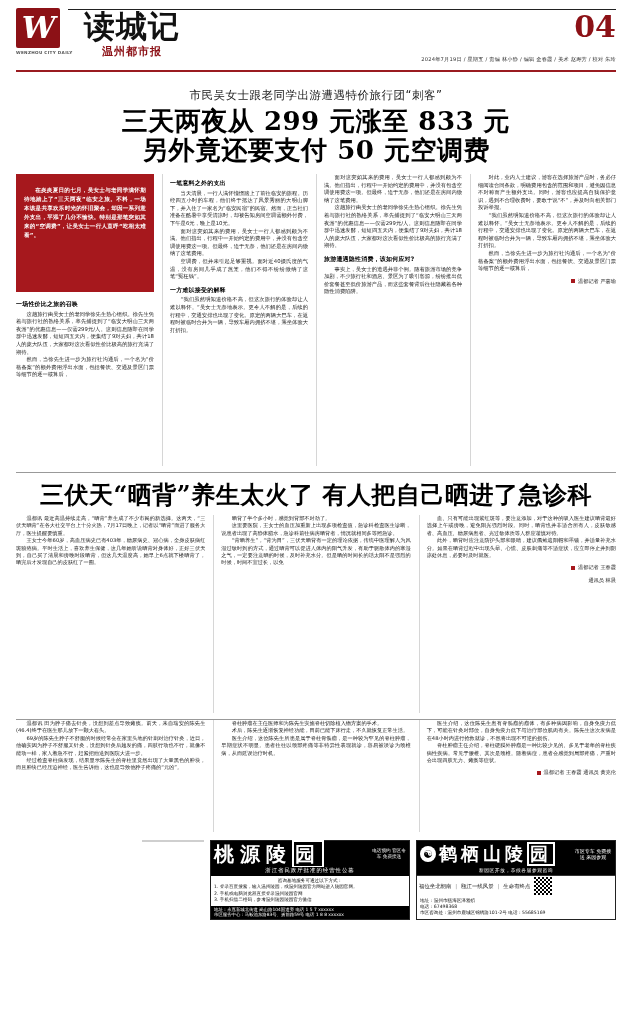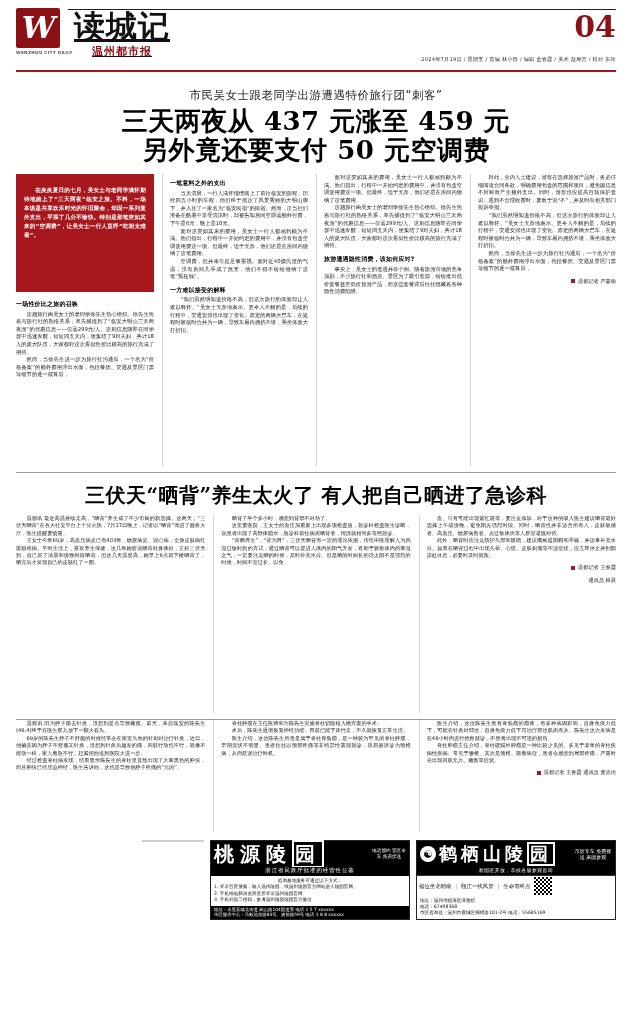--- a/index.html
+++ b/index.html
@@ -45,23 +45,22 @@
   .w-logo .wglyph {
     color: #fff;
     font-weight: bold;
     font-size: 30px;
     font-family: "DejaVu Serif", "Liberation Serif", serif;
     line-height: 1;
     font-style: italic;
     letter-spacing: -1px;
   }
   .mast-title-wrap {
-    margin-left: 14px;
+    margin-left: 24px;
     padding-top: 1px;
-    text-decoration: underline;
   }
   .mast-title {
     font-size: 31px;
     line-height: 34px;
     font-weight: bold;
     font-family: "DejaVu Serif", "Liberation Serif", serif;
     letter-spacing: 1px;
     color: #111;
   }
   .mast-sub {
@@ -186,21 +185,21 @@
   .sec-rule {
     border-top: 1px solid #999;
     margin: 6px 0 0 0;
   }
 
   
   .sec-head {
     text-align: center;
     font-family: "DejaVu Serif", "Liberation Serif", serif;
     font-weight: bold;
-    font-size: 20px;
+    font-size: 24px;
     line-height: 24px;
     padding: 10px 0 8px 0;
     letter-spacing: 0.5px;
     color: #000;
   }
   .story-sec {
     display: flex;
     gap: 8px;
     height: 198px;
   }
@@ -360,21 +359,21 @@
       </div>
     </div>
     <div class="mast-pinyin">WENZHOU CITY DAILY</div>
     <div class="page-num">04</div>
     <div class="dateline">2024年7月19日 / 星期五 / 责编 林小静 / 编辑 金春霞 / 美术 赵寿芳 / 校对 朱玲</div>
     <div class="mast-rule-bottom"></div>
   </div>
 
   <div class="lead-head">
     <div class="kicker">市民吴女士跟老同学出游遭遇特价旅行团“刺客”</div>
-    <div class="headline-1">三天两夜从 437 元涨至 459 元</div>
+    <div class="headline-1">三天两夜从 299 元涨至 833 元</div>
     <div class="headline-2">另外竟还要支付 50 元空调费</div>
   </div>
 
   <div class="story-main">
 
     <div class="col">
       <div class="redbox">
         <p>在炎炎夏日的七月，吴女士与老同学满怀期待地踏上了“三天两夜”临安之旅。不料，一场本该是共享欢乐时光的怀旧聚会，却因一系列意外支出，平添了几分不愉快。特别是那笔突如其来的“空调费”，让吴女士一行人直呼“吃相太难看”。</p>
       </div>
       <div class="subhead">一场性价比之旅的召唤</div>

